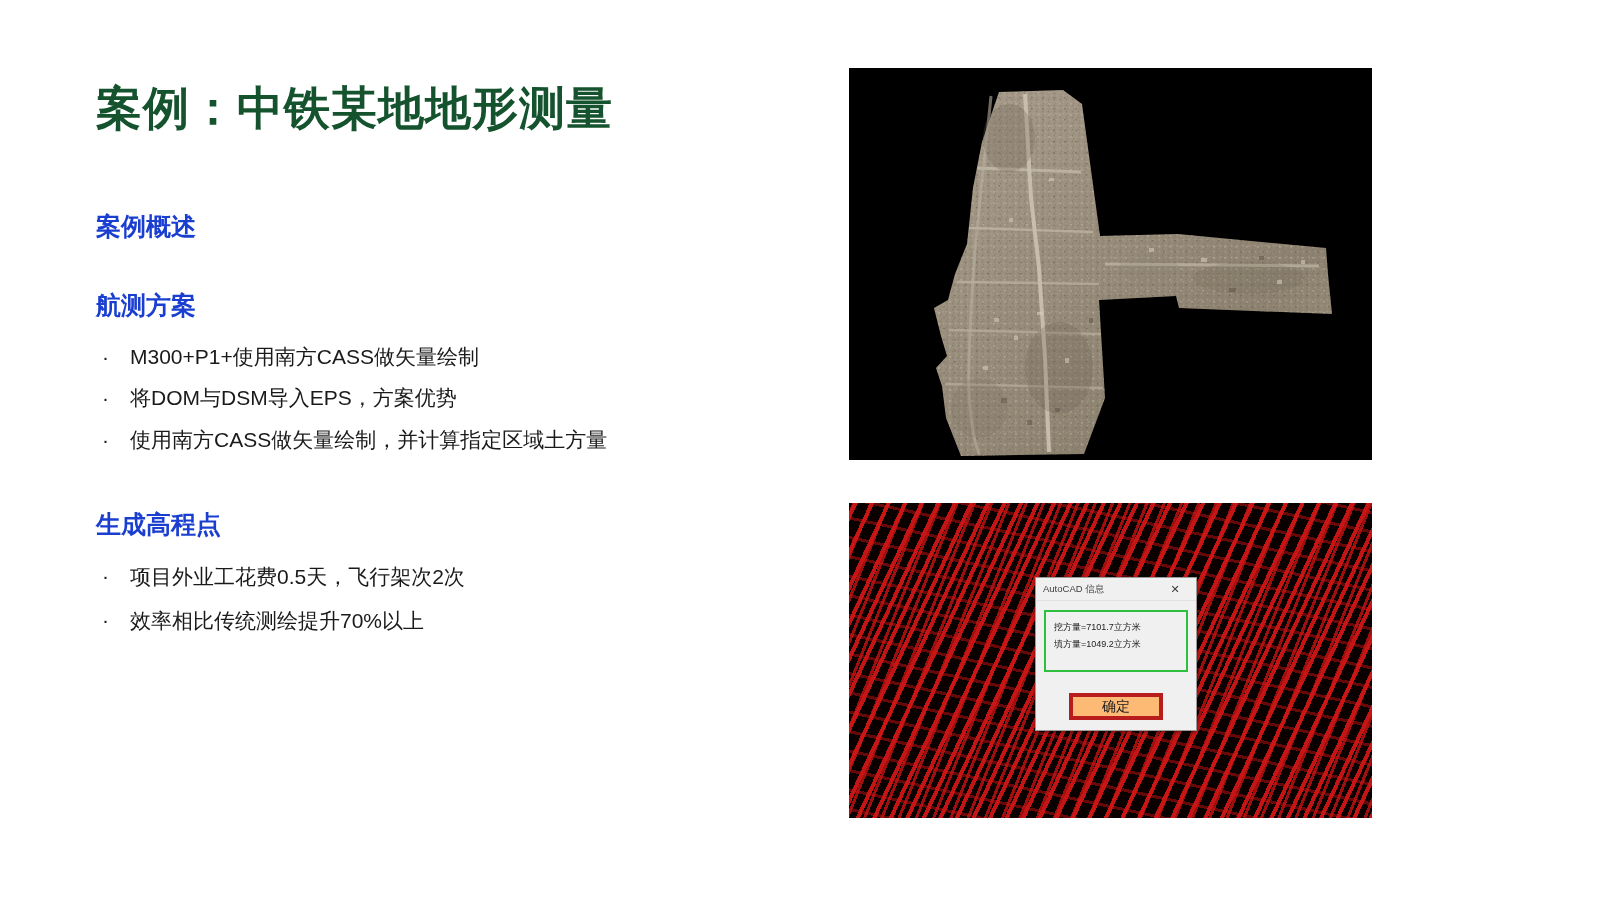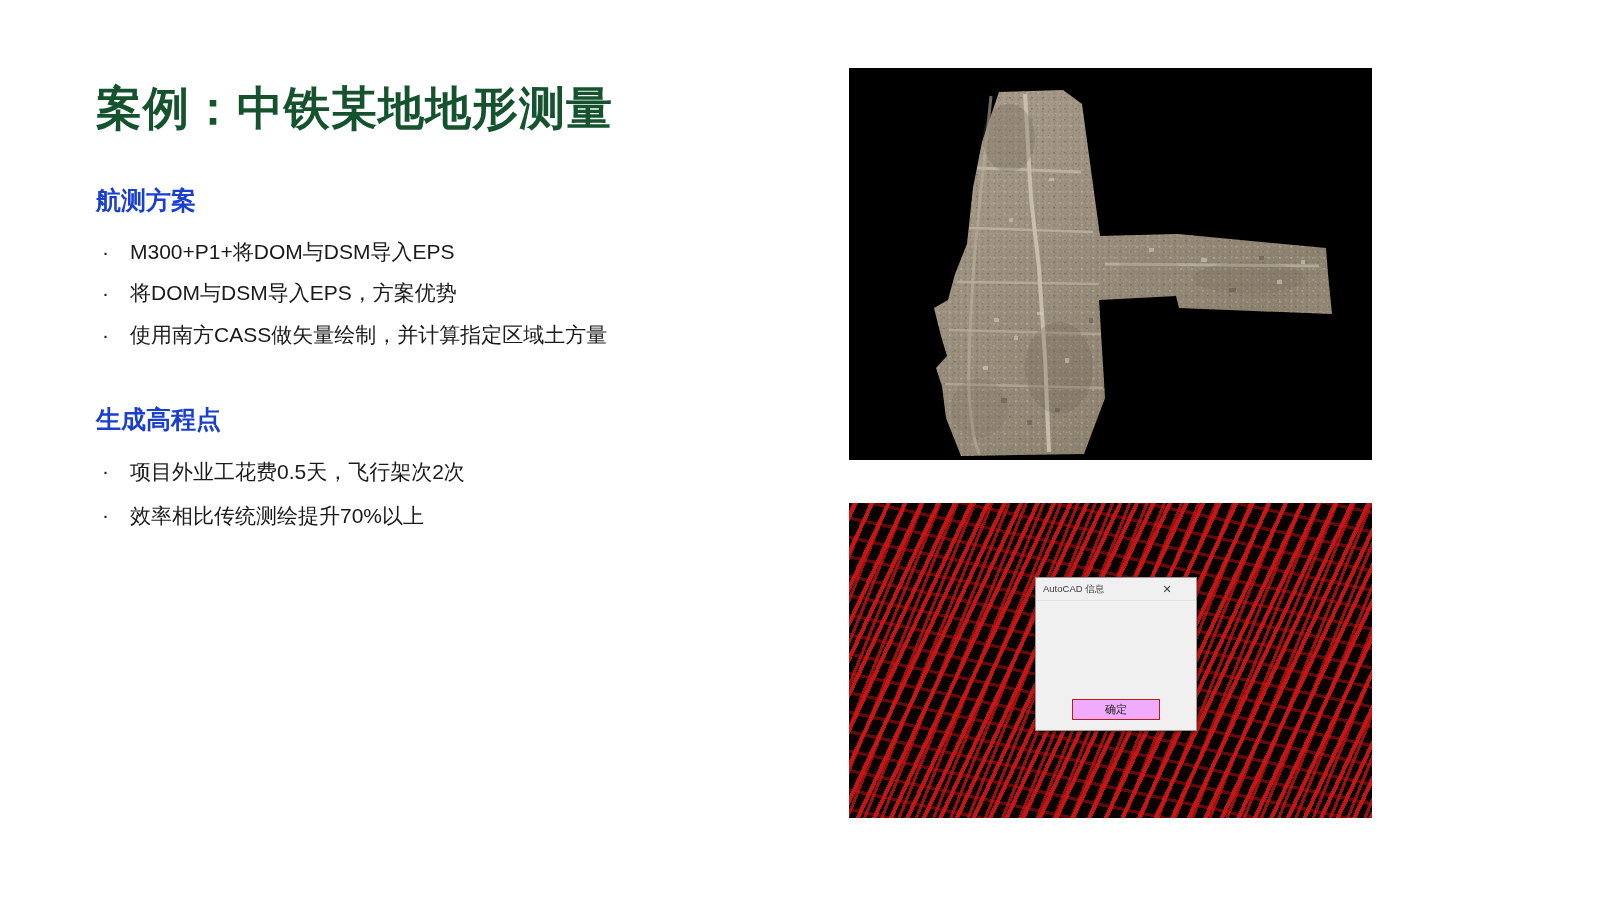--- a/index.html
+++ b/index.html
@@ -142,21 +142,21 @@
     border: 1px solid #9a9a9a;
     box-shadow: 0 1px 3px rgba(0,0,0,0.45);
     font-family: "Liberation Sans", "DejaVu Sans", sans-serif;
   }
   .cad-dialog .titlebar {
     height: 22px;
     background: #f0f0f0;
     border-bottom: 1px solid #e2e2e2;
     display: flex;
     align-items: center;
-    padding: 0 20px 0 7px;
+    padding: 0 12px 0 7px;
   }
   .cad-dialog .titlebar .t-text {
     font-size: 9.5px;
     color: #3c3c3c;
     flex: 1;
   }
   .cad-dialog .titlebar .close-x {
     width: 18px;
     height: 18px;
     display: flex;
@@ -184,43 +184,44 @@
     position: absolute;
     left: 0;
     right: 0;
     bottom: 10px;
     display: flex;
     justify-content: center;
   }
   .cad-dialog .ok-btn {
     width: 86px;
     height: 19px;
-    background: #f0abfc;
-    border: 1px solid #b91c1c;
-    font-size: 11px;
+    background: #fdba74;
+    border: 4px solid #b91c1c;
+    font-size: 14px;
     color: #1c1c1c;
     display: flex;
     align-items: center;
     justify-content: center;
     cursor: pointer;
   }
 </style>
 </head>
 <body>
 
 <div class="left-col">
 
   <h1 class="slide-title">案例：中铁某地地形测量</h1>
 
+  <h2 class="section-head sect-overview">案例概述</h2>
 
   <h2 class="section-head sect-plan">航测方案</h2>
   <ul class="bullets">
     <li>
       <span class="dot">·</span>
-      <span>M300+P1+将DOM与DSM导入EPS</span>
+      <span>M300+P1+使用南方CASS做矢量绘制</span>
     </li>
     <li>
       <span class="dot">·</span>
       <span>将DOM与DSM导入EPS，方案优势</span>
     </li>
     <li>
       <span class="dot">·</span>
       <span>使用南方CASS做矢量绘制，并计算指定区域土方量</span>
     </li>
   </ul>
@@ -317,17 +318,21 @@
 </div>
 
 <div class="img-cad">
   <div class="cad-bg"></div>
 
   <div class="cad-dialog">
     <div class="titlebar">
       <span class="t-text">AutoCAD 信息</span>
       <span class="close-x">✕</span>
     </div>
+    <div class="msgbox">
+      <div class="line">挖方量=7101.7立方米</div>
+      <div class="line">填方量=1049.2立方米</div>
+    </div>
     <div class="btn-row">
       <div class="ok-btn">确定</div>
     </div>
   </div>
 </div>
 
 </body></html>

